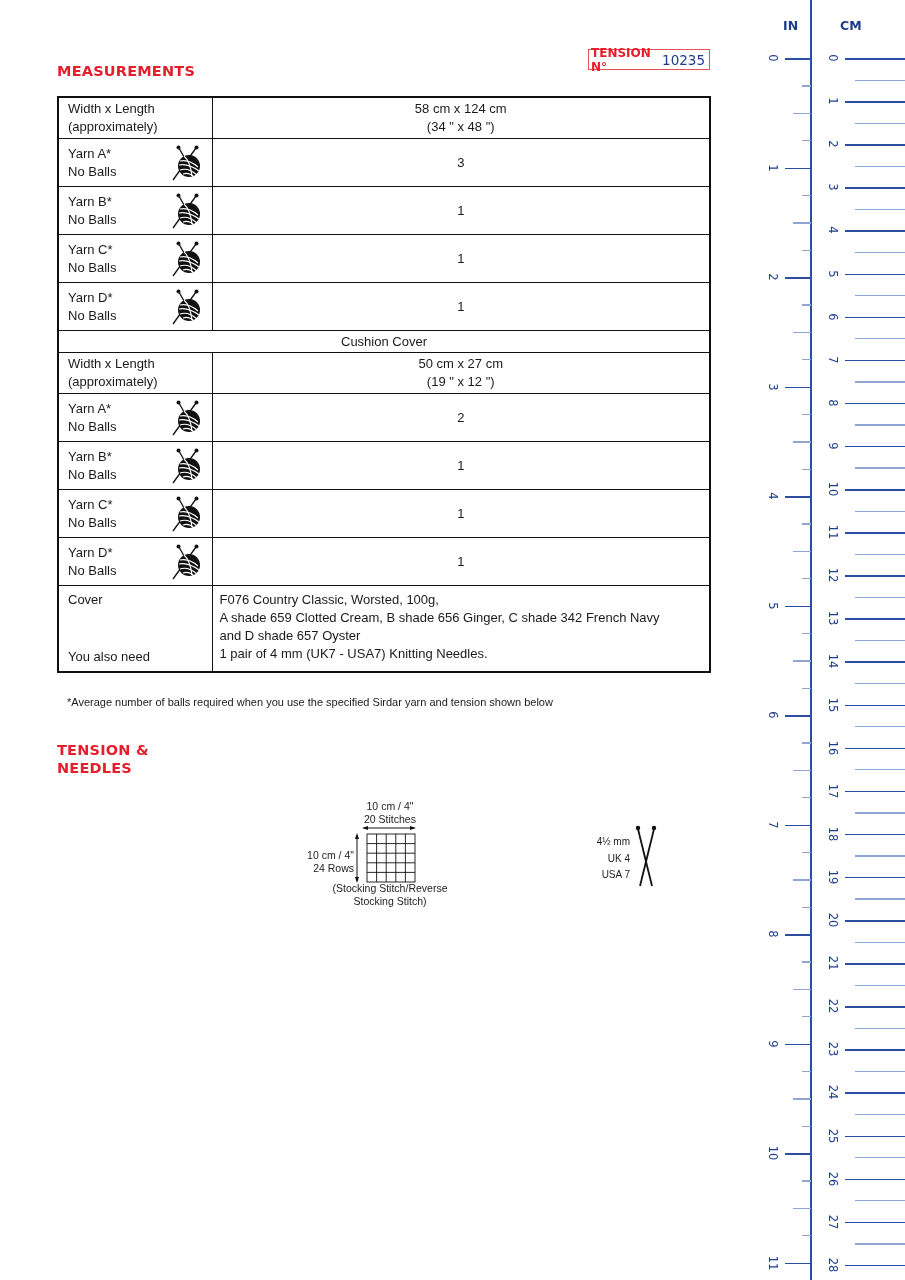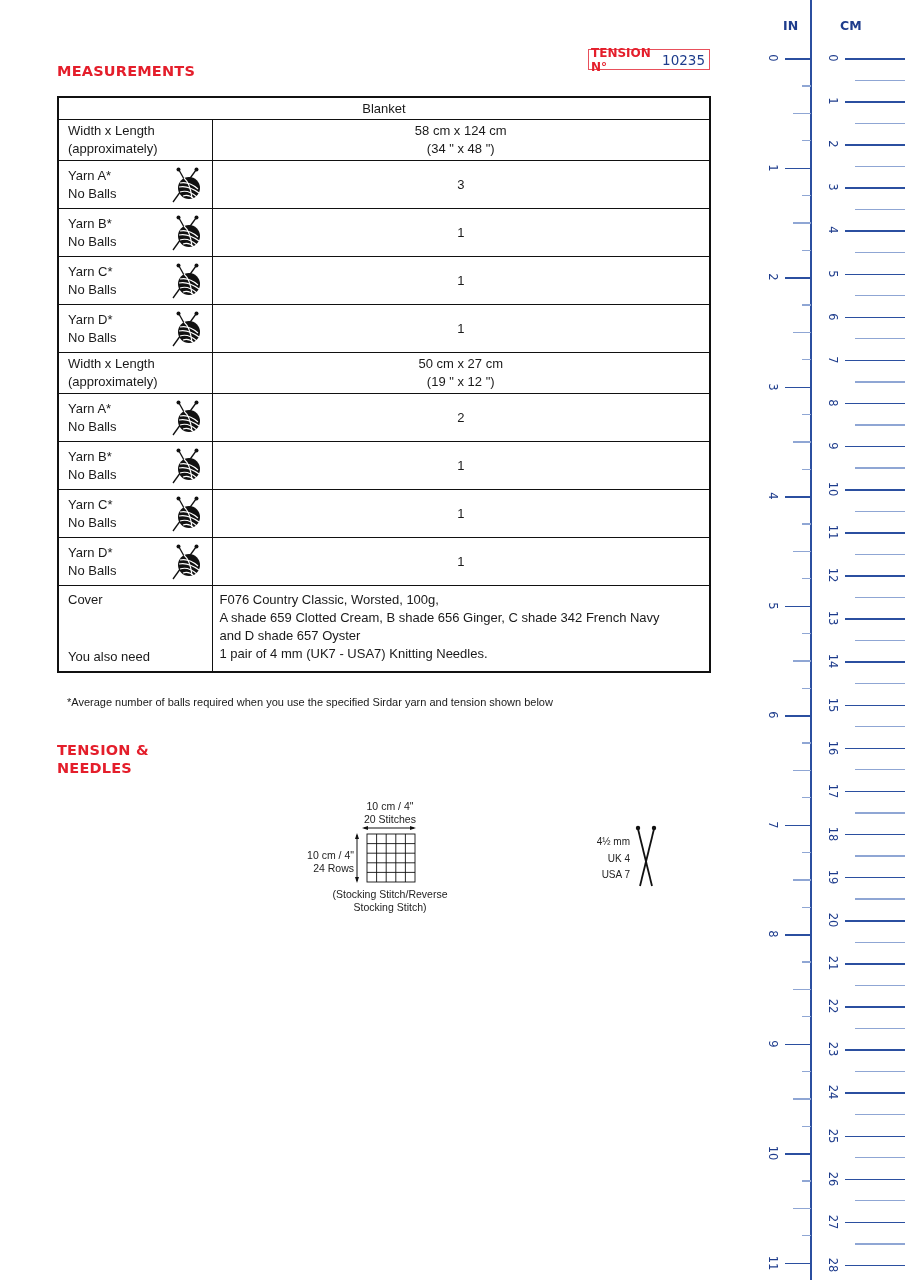--- a/index.html
+++ b/index.html
@@ -40,23 +40,20 @@
 
 <div class="abs red-heading" style="left:57px; top:62px;">MEASUREMENTS</div>
 
 <div class="abs" id="design-box">
   <span class="lbl">TENSION N°</span>
   <span class="num">10235</span>
 </div>
 
 <table class="abs" id="meas-table">
   <tbody id="tbody">
-      <tr>
-        <td colspan="2" class="sec">Blanket</td>
-      </tr>
       <tr class="dim">
         <td class="left">
         <div>Width x Length</div>
         <div>(approximately)</div>
         </td>
       <td class="val">
         <div>58 cm x 124 cm</div>
         <div>(34 " x 48 ")</div>
         </td>
       </tr>
@@ -136,20 +133,23 @@
     <g stroke="#fff" stroke-width="1.1" fill="none">
       <path d="M10 16 Q19 14 28 22"></path>
       <path d="M9 20 Q18 18 29 26"></path>
       <path d="M10 25 Q18 22 27 30"></path>
       <path d="M13 29 Q19 27 24 32"></path>
       <path d="M14 11 Q20 16 22 31"></path>
     </g>
   </svg>
 </td>
         <td class="val">1</td>
+      </tr>
+      <tr>
+        <td colspan="2" class="sec">Cushion Cover</td>
       </tr>
       <tr class="dim">
         <td class="left">
         <div>Width x Length</div>
         <div>(approximately)</div>
         </td>
       <td class="val">
         <div>50 cm x 27 cm</div>
         <div>(19 " x 12 ")</div>
         </td>
@@ -284,21 +284,21 @@
       <line x1="22.6" y1="8" x2="22.6" y2="56"></line>
       <line x1="32.2" y1="8" x2="32.2" y2="56"></line>
       <line x1="41.8" y1="8" x2="41.8" y2="56"></line>
       <line x1="51.4" y1="8" x2="51.4" y2="56"></line>
       <line x1="13" y1="17.6" x2="61" y2="17.6"></line>
       <line x1="13" y1="27.2" x2="61" y2="27.2"></line>
       <line x1="13" y1="36.8" x2="61" y2="36.8"></line>
       <line x1="13" y1="46.4" x2="61" y2="46.4"></line>
     </g>
   </svg>
-  <div class="abs" style="left:30px; top:90px; width:140px; text-align:center; line-height:13px;">
+  <div class="abs" style="left:30px; top:84px; width:140px; text-align:center; line-height:13px;">
     <div>(Stocking Stitch/Reverse</div>
     <div>Stocking Stitch)</div>
   </div>
 </div>
 
 <div class="abs" id="needles">
   <div class="abs" style="left:0px; top:9px; width:38px; text-align:right; line-height:16.5px;">
     <div>4½ mm</div>
     <div>UK 4</div>
     <div>USA 7</div>

